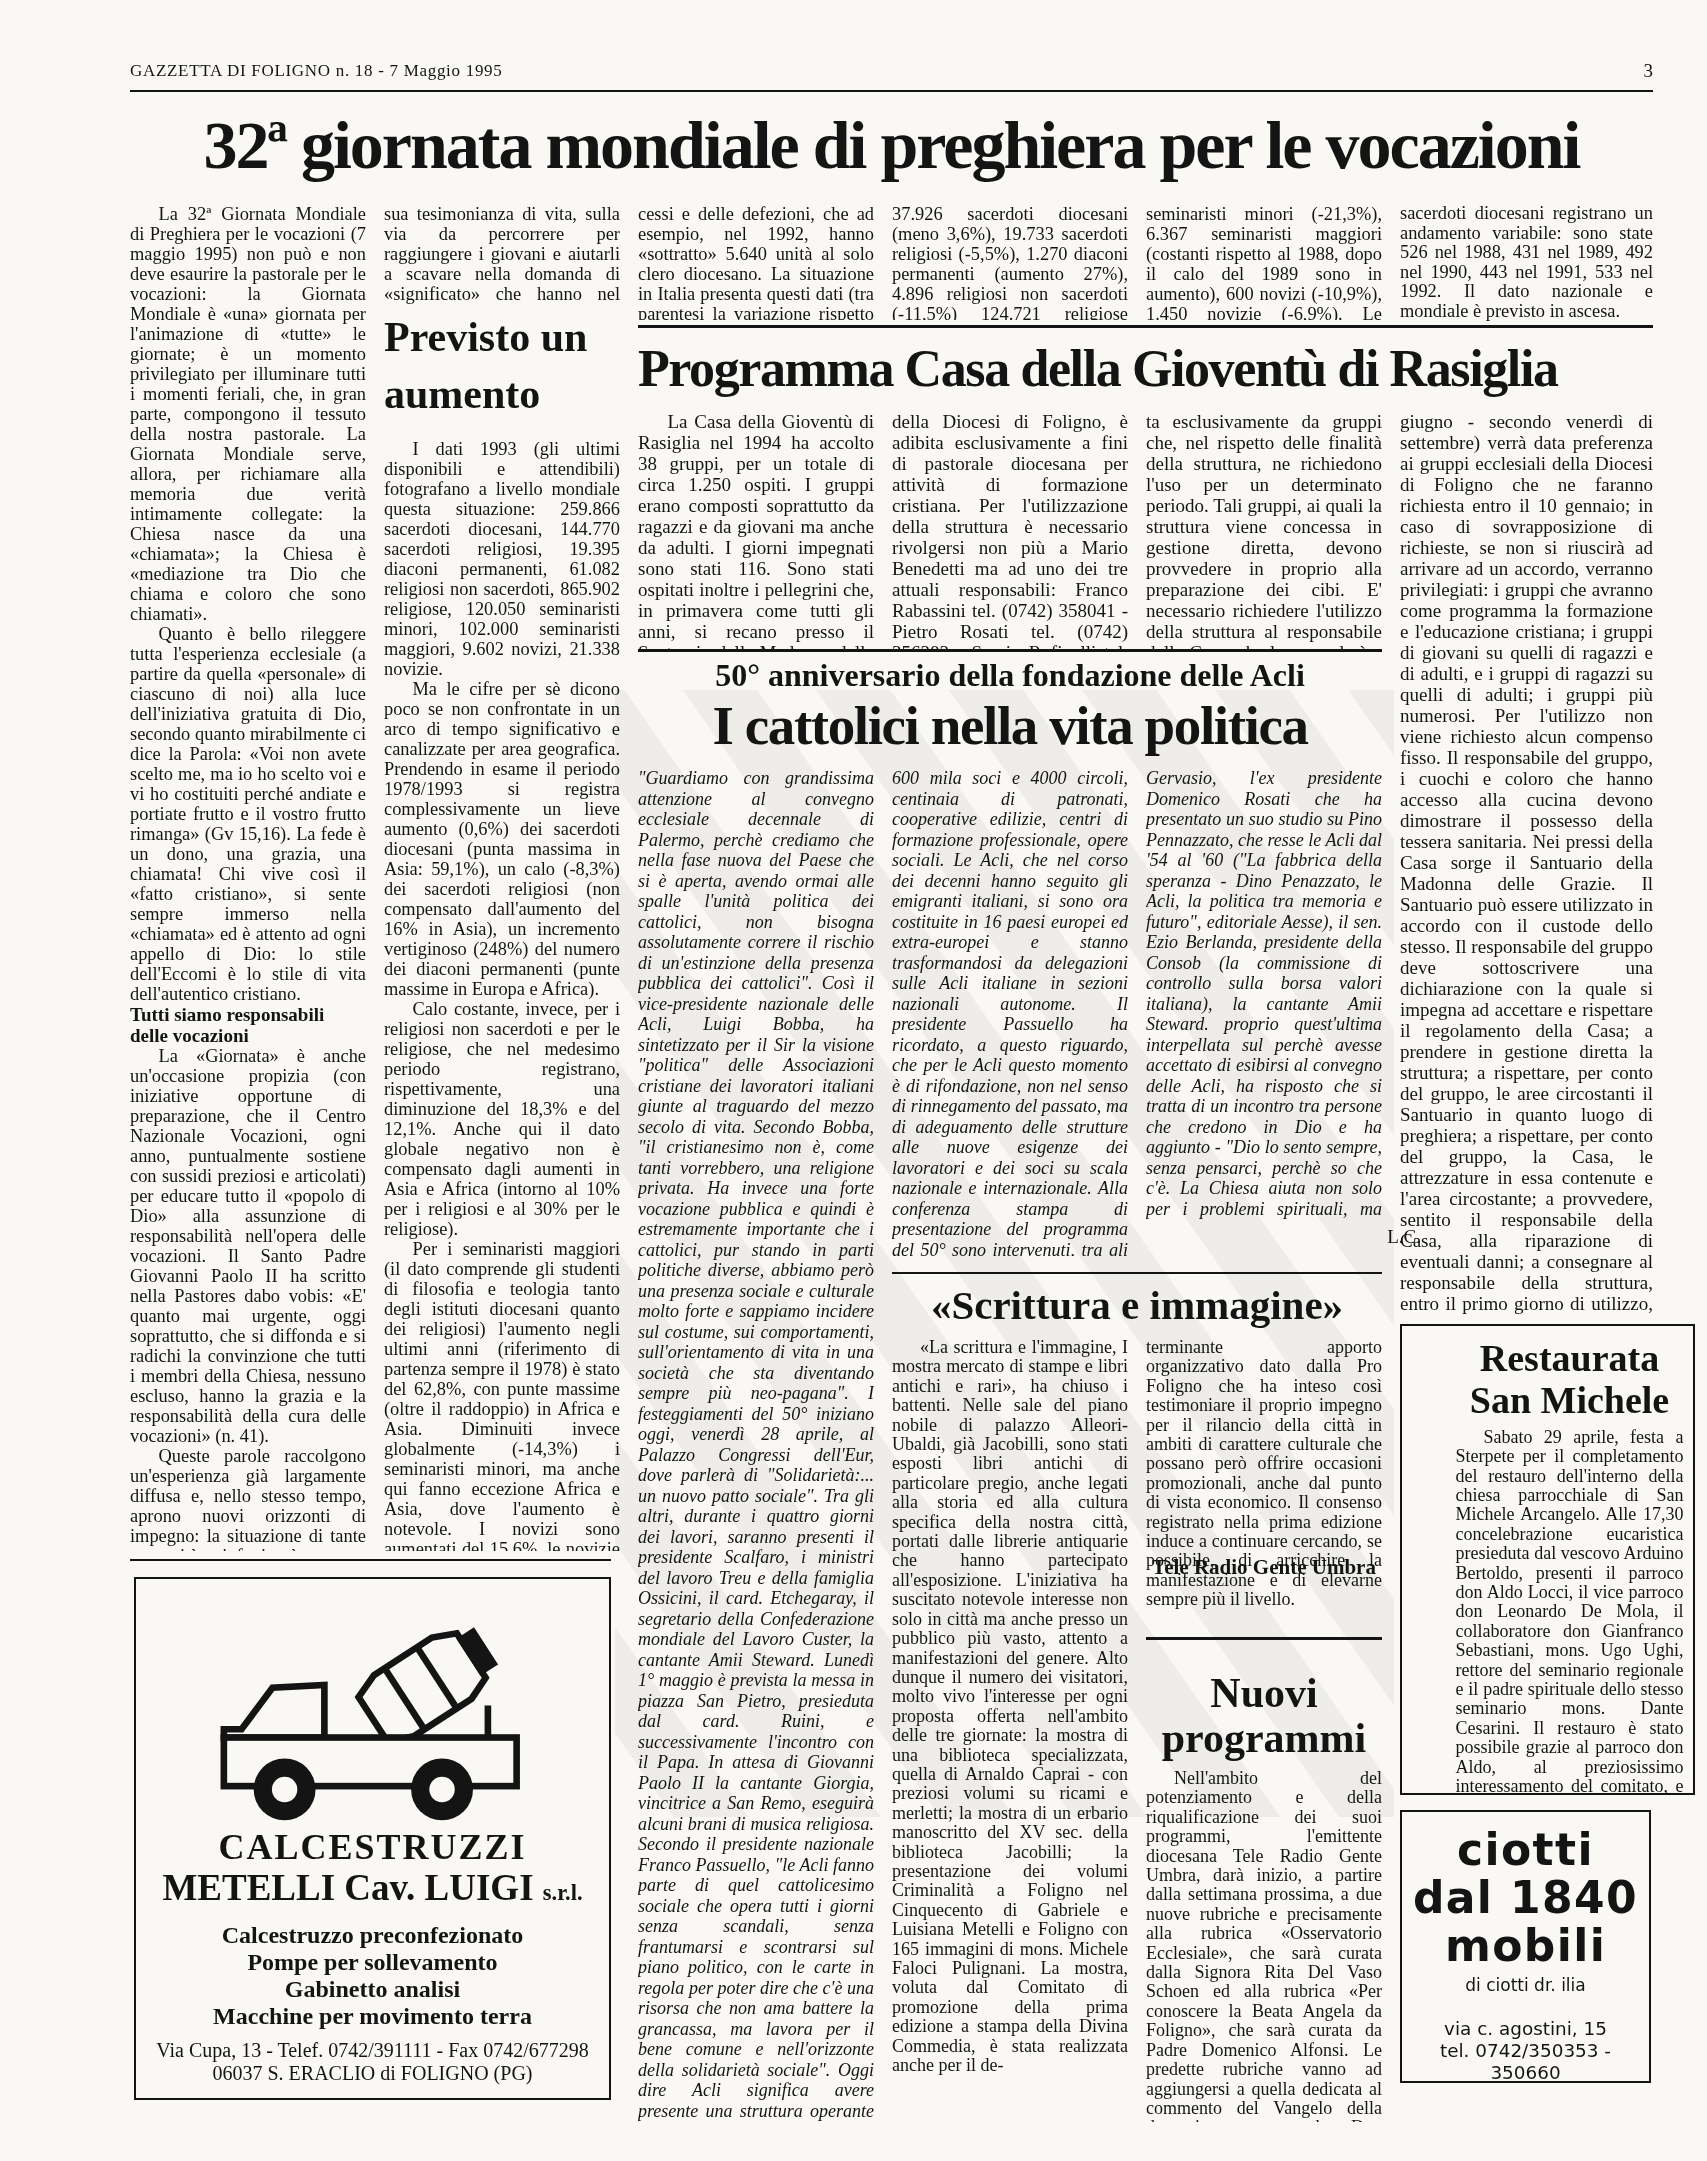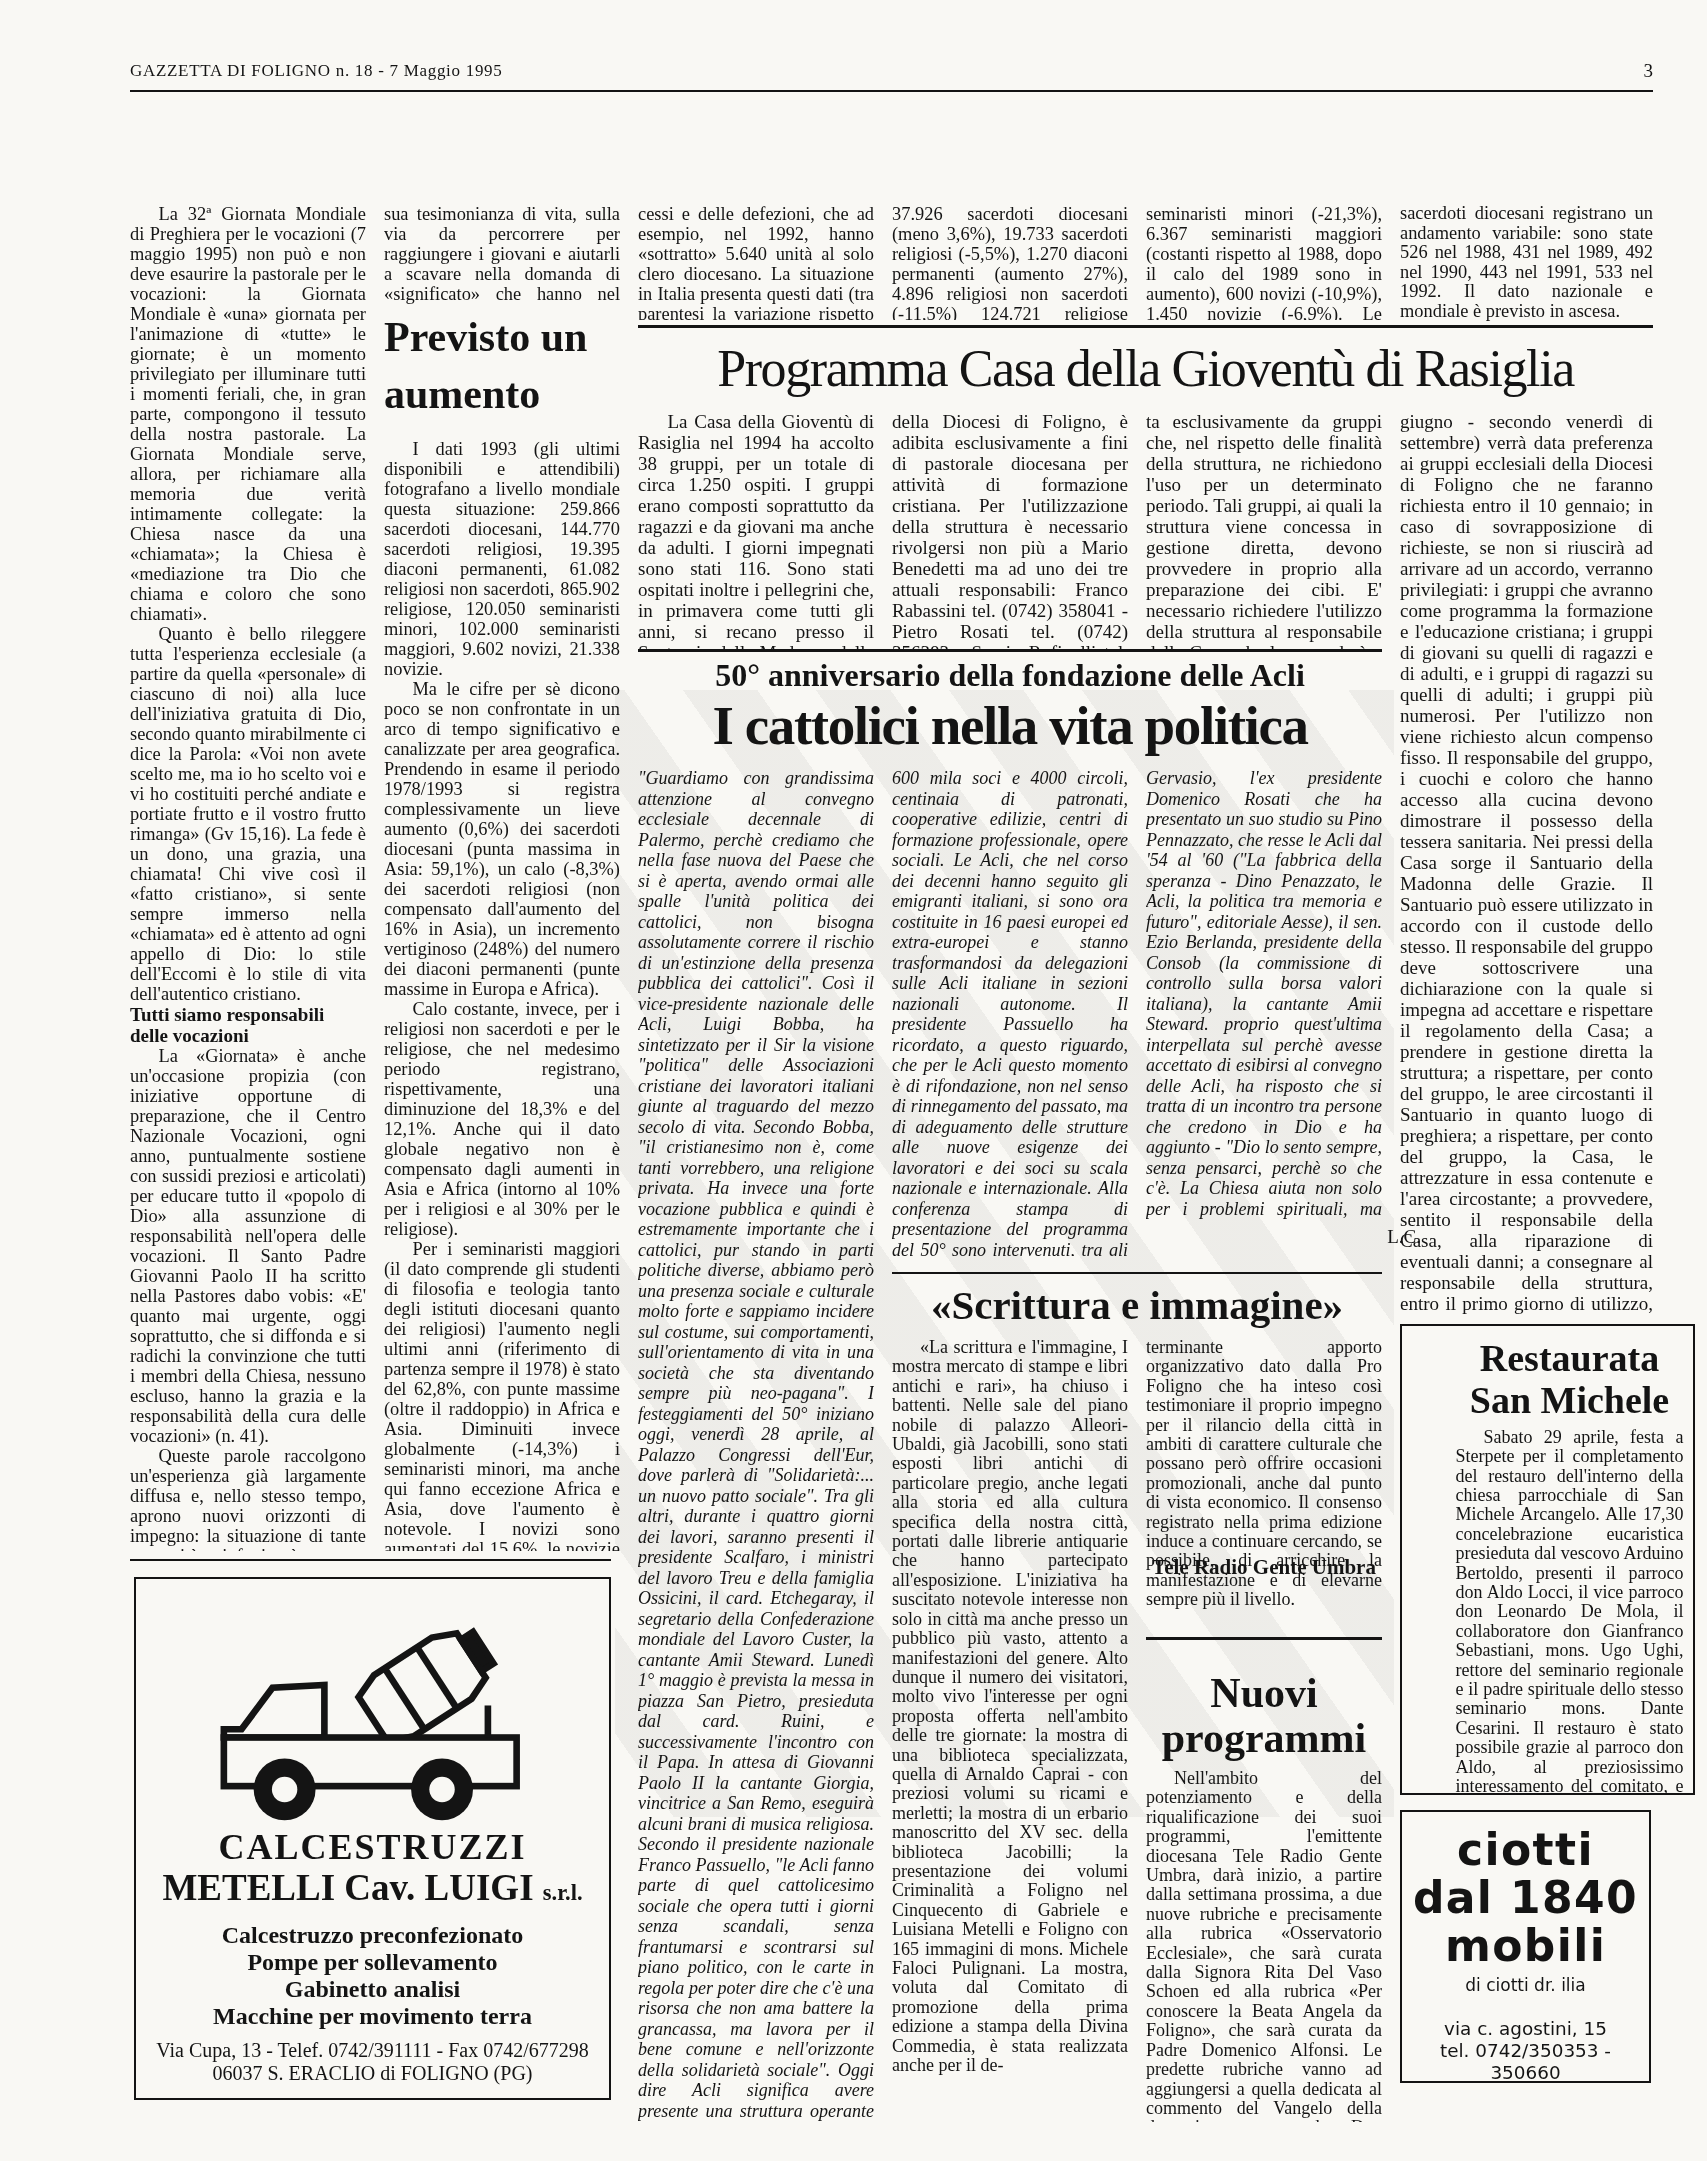--- a/index.html
+++ b/index.html
@@ -11,21 +11,21 @@
   .body{font-size:18.4px;line-height:20px;text-align:justify;}
   .ras{font-size:19px;line-height:21px;text-align:justify;}
   .it{font-style:italic;font-size:18px;line-height:20.5px;text-align:justify;}
   .sm{font-size:18px;line-height:19.4px;text-align:justify;}
   p{margin:0;text-indent:1.55em;}
   p.noind{text-indent:0;}
   .cont p:first-child{text-indent:0;}
   .masthead{font-size:17px;letter-spacing:0.7px;}
   .pageno{font-size:19px;text-align:right;}
   .head-xxl{font-weight:bold;font-size:68px;line-height:87px;letter-spacing:-2px;text-align:center;white-space:nowrap;}
-  .head-xl{font-weight:normal;font-size:52px;line-height:66px;letter-spacing:-1.4px;text-align:center;white-space:nowrap;}
+  .head-xl{font-weight:bold;font-size:52px;line-height:66px;letter-spacing:-1.4px;white-space:nowrap;}
   .head-l{font-weight:bold;font-size:55px;line-height:60px;letter-spacing:-1.4px;text-align:center;white-space:nowrap;}
   .kicker{font-weight:bold;font-size:32px;line-height:37px;text-align:center;white-space:nowrap;}
   .head-m{font-weight:bold;font-size:42px;line-height:57px;text-align:left;}
   .head-scr{font-weight:bold;font-size:41px;line-height:44px;text-align:center;white-space:nowrap;}
   .kicker-sm{font-weight:bold;font-size:21px;line-height:26px;text-align:center;white-space:nowrap;}
   .head-nuovi{font-weight:bold;font-size:42px;line-height:45px;text-align:center;}
   .subhead{font-weight:bold;font-size:19px;line-height:21px;text-align:left;}
   .sig{font-size:19px;text-align:right;}
   .boxed{position:absolute;border:2.7px solid #141414;background:#f9f8f4;overflow:hidden;}
   .sm-head{font-weight:bold;font-size:38px;line-height:42px;text-align:center;margin-top:11px;}
@@ -45,20 +45,21 @@
 <body>
 
 <div id="page">
 
   <div class="watermark" style="left:615px;top:690px;width:779px;height:1127px;"></div>
 
   <div class="abs masthead" style="left:130px;top:61px;width:1025px;">GAZZETTA DI FOLIGNO n. 18 - 7 Maggio 1995</div>
   <div class="abs pageno" style="left:1585px;top:60px;width:68px;">3</div>
   <div class="rule" style="left:130px;top:90px;width:1523px;height:2px;"></div>
 
+  <div class="abs head-xxl" style="left:92px;top:102px;width:1599px;height:90px;overflow:hidden;">32ª giornata mondiale di preghiera per le vocazioni</div>
 
   <div class="abs col body" style="left:130px;top:204px;width:236px;height:1347px;">
     <div>
         <p>La 32ª Giornata Mondiale di Preghiera per le vocazioni (7 maggio 1995) non può e non deve esaurire la pastorale per le vocazioni: la Giornata Mondiale è «una» giornata per l'animazione di «tutte» le giornate; è un momento privilegiato per illuminare tutti i momenti feriali, che, in gran parte, compongono il tessuto della nostra pastorale. La Giornata Mondiale serve, allora, per richiamare alla memoria due verità intimamente collegate: la Chiesa nasce da una «chiamata»; la Chiesa è «mediazione tra Dio che chiama e coloro che sono chiamati».</p>
         <p>Quanto è bello rileggere tutta l'esperienza ecclesiale (a partire da quella «personale» di ciascuno di noi) alla luce dell'iniziativa gratuita di Dio, secondo quanto mirabilmente ci dice la Parola: «Voi non avete scelto me, ma io ho scelto voi e vi ho costituiti perché andiate e portiate frutto e il vostro frutto rimanga» (Gv 15,16). La fede è un dono, una grazia, una chiamata! Chi vive così il «fatto cristiano», si sente sempre immerso nella «chiamata» ed è attento ad ogni appello di Dio: lo stile dell'Eccomi è lo stile di vita dell'autentico cristiano.</p>
       </div>
     <div class="subhead">Tutti siamo responsabili delle vocazioni</div>
     <div>
         <p>La «Giornata» è anche un'occasione propizia (con iniziative opportune di preparazione, che il Centro Nazionale Vocazioni, ogni anno, puntualmente sostiene con sussidi preziosi e articolati) per educare tutto il «popolo di Dio» alla assunzione di responsabilità nell'opera delle vocazioni. Il Santo Padre Giovanni Paolo II ha scritto nella Pastores dabo vobis: «E' quanto mai urgente, oggi soprattutto, che si diffonda e si radichi la convinzione che tutti i membri della Chiesa, nessuno escluso, hanno la grazia e la responsabilità della cura delle vocazioni» (n. 41).</p>
         <p>Queste parole raccolgono un'esperienza già largamente diffusa e, nello stesso tempo, aprono nuovi orizzonti di impegno: la situazione di tante comunità, infatti, è ancora molto lontana da quello che il Papa auspica. E' importante cominciare a camminare nella direzione giusta; la «Giornata» serve per un esame di coscienza e per una verifica della direzione di cammino delle comunità in rapporto alla crescita di responsabilità comune nell'opera delle vocazioni.</p>

